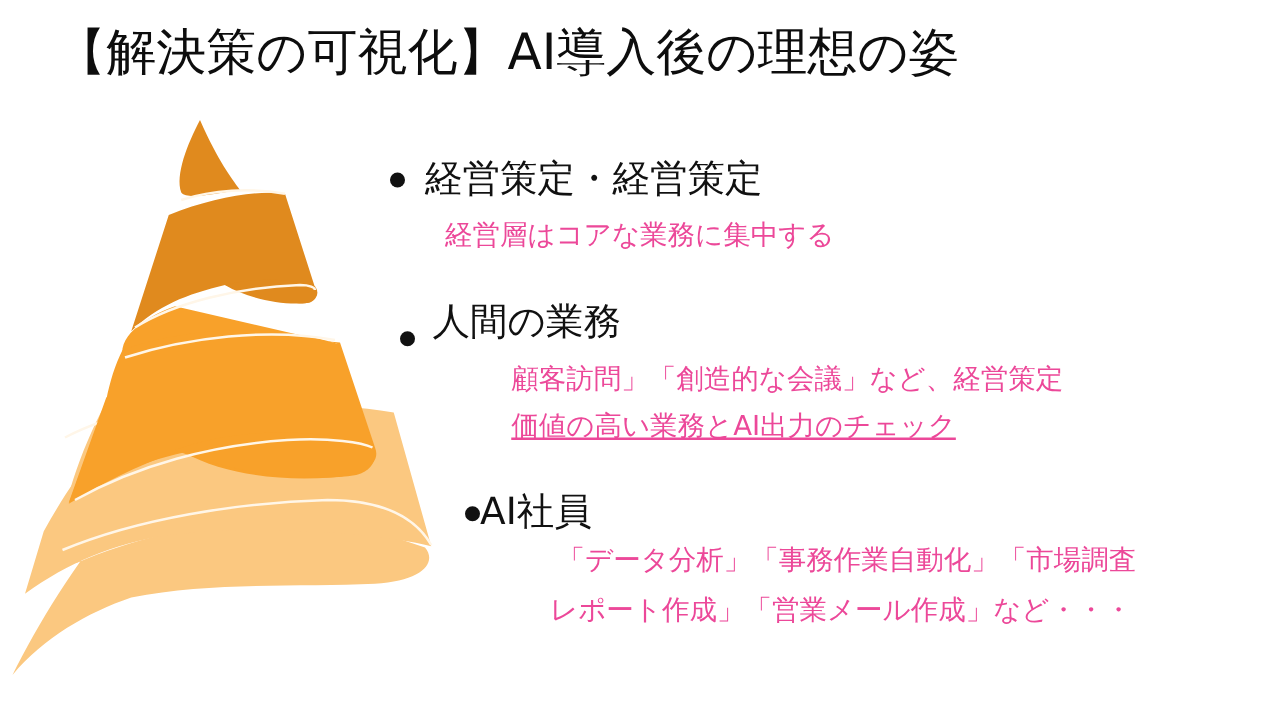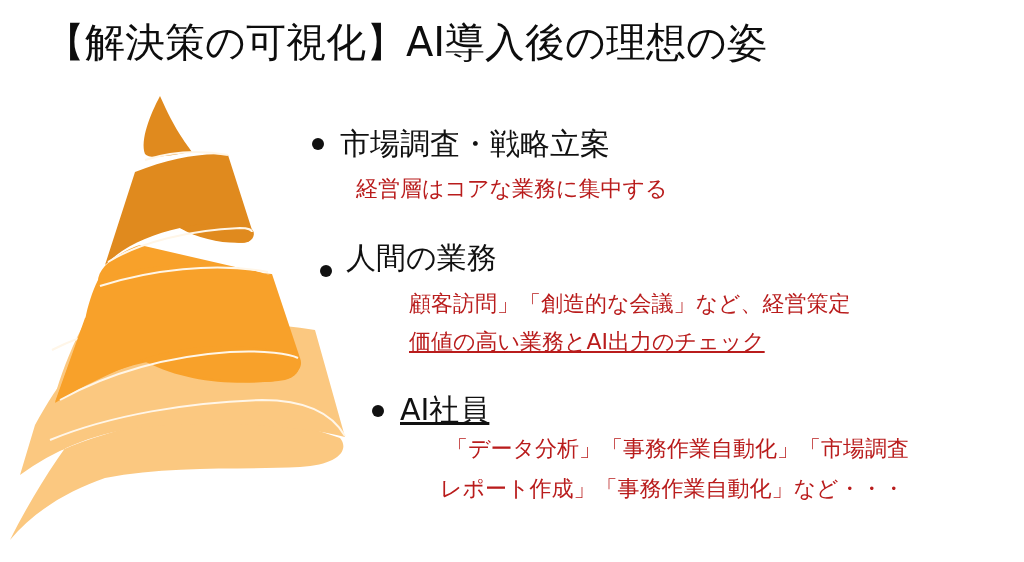--- a/index.html
+++ b/index.html
@@ -10,21 +10,21 @@
   .title {
     position:absolute; left:0; top:14px; width:812px; text-align:center;
     font-size:40px; line-height:56px; letter-spacing:0px; color:#0d0d0d;
   }
   .spiral { position:absolute; left:0; top:80px; width:360px; height:482px; }
   .bullet { position:absolute; }
   .dot {
     position:absolute; width:12px; height:12px; border-radius:50%; background:#111;
   }
   .heading { position:absolute; white-space:nowrap; font-size:30px; line-height:40px; }
-  .sub { position:absolute; white-space:nowrap; font-size:22px; line-height:34px; color:#b91c1c; }
+  .sub { position:absolute; white-space:nowrap; font-size:22px; line-height:34px; color:#ec4899; }
 </style>
 </head>
 <body>
 
 <div class="title">【解決策の可視化】AI導入後の理想の姿</div>
 
 <svg class="spiral" viewBox="0 0 360 482" xmlns="http://www.w3.org/2000/svg">
 
   <g>
     <path d="M100,218 C80,245 55,300 48,348 C44,360 48,372 62,370 C120,345 200,330 265,333 L340,358 C350,370 338,385 300,387 C240,390 170,385 105,398 C70,410 35,430 10,460 C30,420 60,370 95,330 C150,320 230,318 318,316 L303,260 C240,250 170,260 110,275 L100,218 Z" fill="#FBC880"></path>
@@ -45,29 +45,29 @@
     <path d="M160,16 C175,50 185,62 192,72 C170,75 150,80 145,74 C140,60 150,35 160,16 Z" fill="#E08A1E"></path>
     <path d="M135,92 C170,78 205,72 228,75 L252,150 C255,160 248,165 235,162 C215,160 195,155 180,148 C150,155 125,165 105,185 Z" fill="#E08A1E"></path>
     <path d="M180,148 C200,160 230,165 248,162 C256,158 255,150 250,148 C225,142 200,143 180,148 Z" fill="#E08A1E"></path>
     <path d="M108,182 C140,162 190,150 240,148 C248,148 252,150 252,152" fill="none" stroke="#FFF6E8" stroke-width="2"></path>
     <path d="M145,80 C170,72 200,70 228,75" fill="none" stroke="#FFF6E8" stroke-width="2"></path>
   </g>
 </svg>
 
 <div class="bullet">
   <span class="dot" style="left:312px; top:138px;"></span>
-  <div class="heading" style="left:340px; top:124px;">市場調査・戦略立案</div>
+  <div class="heading" style="left:340px; top:124px;">経営策定・経営策定</div>
   <div class="sub" style="left:356px; top:172px;">経営層はコアな業務に集中する</div>
 </div>
 
 <div class="bullet">
   <span class="dot" style="left:320px; top:265px;"></span>
   <div class="heading" style="left:346px; top:238px;">人間の業務</div>
   <div class="sub" style="left:409px; top:287px;">顧客訪問」「創造的な会議」など、経営策定</div>
   <div class="sub" style="left:409px; top:325px;text-decoration:underline;">価値の高い業務とAI出力のチェック</div>
 </div>
 
 <div class="bullet">
   <span class="dot" style="left:372px; top:405px;"></span>
-  <div class="heading" style="left:400px; top:390px;text-decoration:underline;">AI社員</div>
+  <div class="heading" style="left:384px; top:390px;">AI社員</div>
   <div class="sub" style="left:446px; top:432px;">「データ分析」「事務作業自動化」「市場調査</div>
-  <div class="sub" style="left:440px; top:472px;">レポート作成」「事務作業自動化」など・・・</div>
+  <div class="sub" style="left:440px; top:472px;">レポート作成」「営業メール作成」など・・・</div>
 </div>
 
 </body></html>

